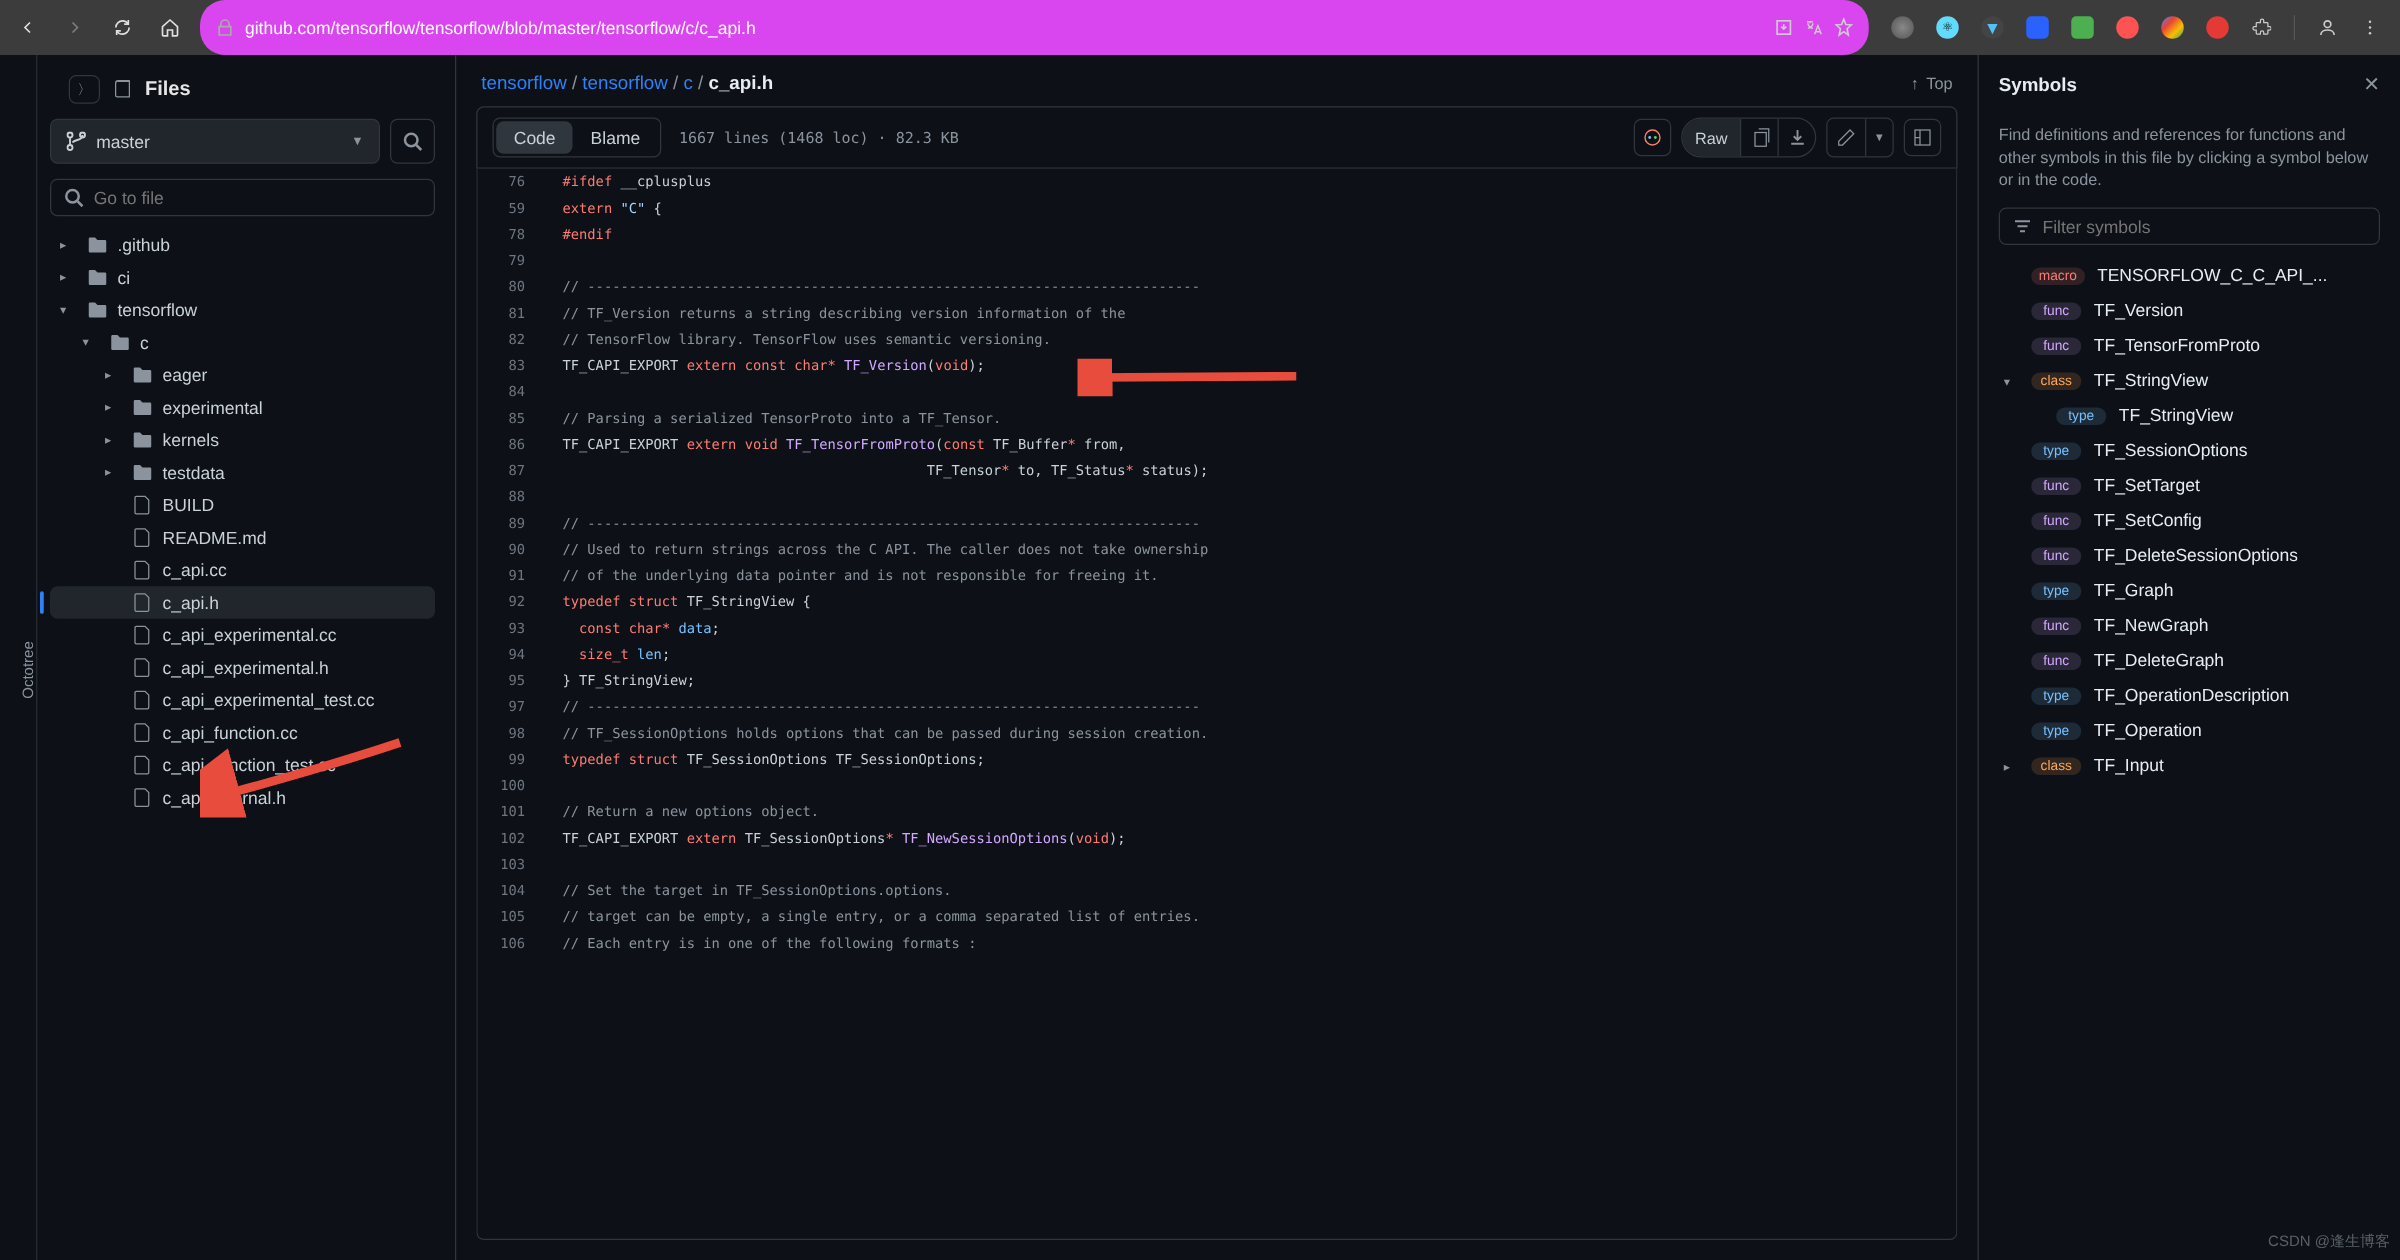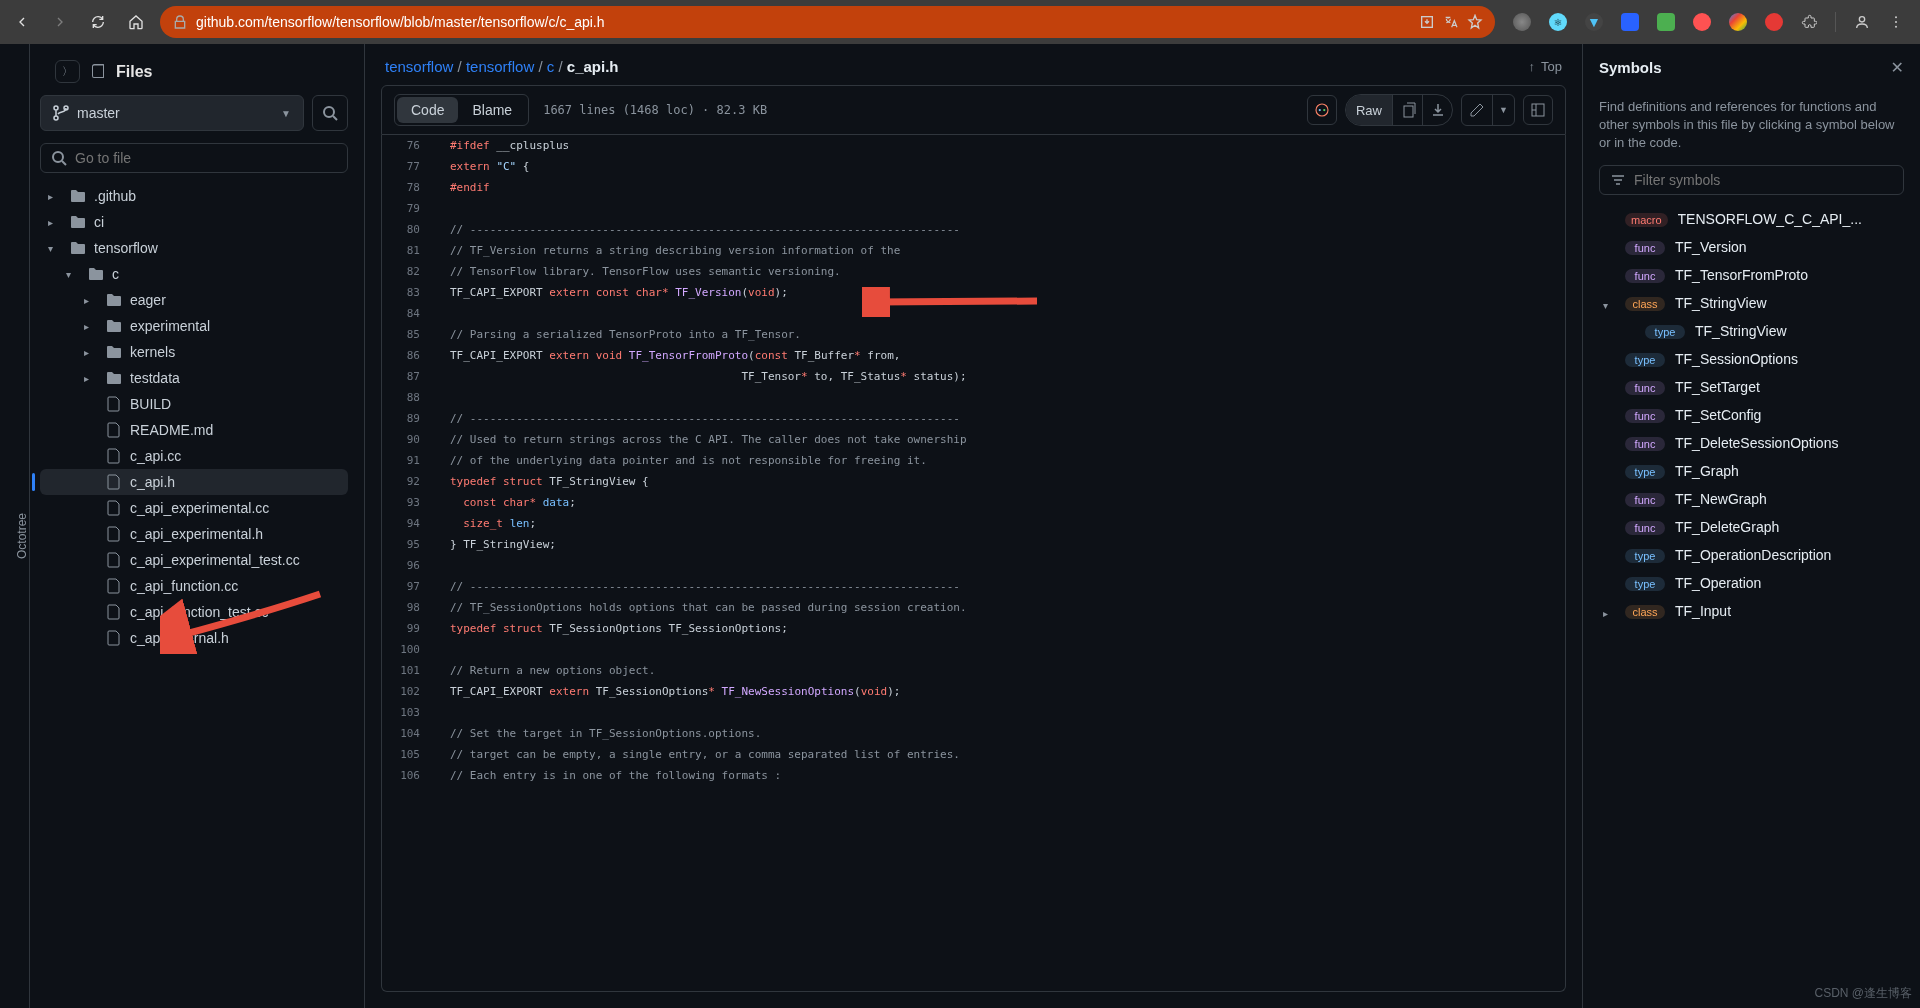--- a/index.html
+++ b/index.html
@@ -2,21 +2,21 @@
 <html><head>
 <meta charset="utf-8">
 <style>
 * { margin: 0; padding: 0; box-sizing: border-box; }
 body { font-family: -apple-system, BlinkMacSystemFont, "Segoe UI", Helvetica, Arial, sans-serif; background: #0d1117; color: #c9d1d9; overflow: hidden; }
 
 
 .browser-chrome { background: #3c3c3c; height: 44px; display: flex; align-items: center; padding: 0 8px; gap: 10px; }
 .nav-btn { width: 28px; height: 28px; display: flex; align-items: center; justify-content: center; border-radius: 50%; color: #e0e0e0; cursor: pointer; }
 .nav-btn.disabled { opacity: 0.4; }
-.url-bar { flex: 1; background: #c2410c; border-radius: 20px; height: 32px; display: flex; align-items: center; padding: 0 12px; gap: 8px; color: #e0e0e0; font-size: 14px; }
+.url-bar { flex: 1; background: #d946ef; border-radius: 20px; height: 44px; display: flex; align-items: center; padding: 0 12px; gap: 8px; color: #e0e0e0; font-size: 14px; }
 .url-text { color: #fff; font-size: 14px; }
 .chrome-icons { display: flex; gap: 18px; align-items: center; padding: 0 8px; }
 .chrome-icon { width: 18px; height: 18px; border-radius: 50%; }
 .divider-v { width: 1px; height: 20px; background: #555; }
 
 .main-layout { display: flex; height: calc(100vh - 44px); }
 .octotree { width: 30px; background: #0d1117; border-right: 1px solid #30363d; display: flex; flex-direction: column; align-items: center; padding-top: 20px; gap: 8px; writing-mode: vertical-rl; color: #8b949e; font-size: 12px; }
 .octotree-arrow { writing-mode: horizontal-tb; color: #8b949e; font-size: 11px; cursor: pointer; border: 1px solid #30363d; border-radius: 6px; padding: 3px 6px; margin-left: -5px; background:#0d1117;}
 
 
@@ -391,40 +391,39 @@
 
       <svg class="arrow-anno" style="left:480px;top:152px;width:180px;height:30px" viewBox="0 0 180 30">
         <defs>
             <marker id="ah2" markerWidth="12" markerHeight="10" refX="2" refY="5" orient="auto">
               <polygon points="0 0, 12 5, 0 10" fill="#e74c3c"></polygon>
             </marker>
           </defs>
         <path d="M175 14 L 14 15" stroke="#e74c3c" stroke-width="7" fill="none" marker-end="url(#ah2)"></path>
       </svg>
     <div class="code-line"><span class="line-num">76</span><span class="line-code"><span class="kw-red">#ifdef</span><span> __cplusplus</span></span></div>
-        <div class="code-line"><span class="line-num">77</span><span class="line-code"><span class="kw-red">extern</span><span> </span><span class="kw-str">"C"</span><span> {</span></span></div>
+        <div class="code-line"><span class="line-num">59</span><span class="line-code"><span class="kw-red">extern</span><span> </span><span class="kw-str">"C"</span><span> {</span></span></div>
         <div class="code-line"><span class="line-num">78</span><span class="line-code"><span class="kw-red">#endif</span></span></div>
         <div class="code-line"><span class="line-num">79</span><span class="line-code"></span></div>
         <div class="code-line"><span class="line-num">80</span><span class="line-code"><span class="kw-comment">// --------------------------------------------------------------------------</span></span></div>
         <div class="code-line"><span class="line-num">81</span><span class="line-code"><span class="kw-comment">// TF_Version returns a string describing version information of the</span></span></div>
         <div class="code-line"><span class="line-num">82</span><span class="line-code"><span class="kw-comment">// TensorFlow library. TensorFlow uses semantic versioning.</span></span></div>
         <div class="code-line"><span class="line-num">83</span><span class="line-code"><span>TF_CAPI_EXPORT </span><span class="kw-red">extern</span><span> </span><span class="kw-red">const</span><span> </span><span class="kw-red">char</span><span class="kw-red">*</span><span> </span><span class="kw-purple">TF_Version</span><span>(</span><span class="kw-red">void</span><span>);</span></span></div>
         <div class="code-line"><span class="line-num">84</span><span class="line-code"></span></div>
         <div class="code-line"><span class="line-num">85</span><span class="line-code"><span class="kw-comment">// Parsing a serialized TensorProto into a TF_Tensor.</span></span></div>
         <div class="code-line"><span class="line-num">86</span><span class="line-code"><span>TF_CAPI_EXPORT </span><span class="kw-red">extern</span><span> </span><span class="kw-red">void</span><span> </span><span class="kw-purple">TF_TensorFromProto</span><span>(</span><span class="kw-red">const</span><span> TF_Buffer</span><span class="kw-red">*</span><span> from,</span></span></div>
         <div class="code-line"><span class="line-num">87</span><span class="line-code"><span>                                            TF_Tensor</span><span class="kw-red">*</span><span> to, TF_Status</span><span class="kw-red">*</span><span> status);</span></span></div>
         <div class="code-line"><span class="line-num">88</span><span class="line-code"></span></div>
         <div class="code-line"><span class="line-num">89</span><span class="line-code"><span class="kw-comment">// --------------------------------------------------------------------------</span></span></div>
         <div class="code-line"><span class="line-num">90</span><span class="line-code"><span class="kw-comment">// Used to return strings across the C API. The caller does not take ownership</span></span></div>
         <div class="code-line"><span class="line-num">91</span><span class="line-code"><span class="kw-comment">// of the underlying data pointer and is not responsible for freeing it.</span></span></div>
         <div class="code-line"><span class="line-num">92</span><span class="line-code"><span class="kw-red">typedef</span><span> </span><span class="kw-red">struct</span><span> TF_StringView {</span></span></div>
         <div class="code-line"><span class="line-num">93</span><span class="line-code"><span>  </span><span class="kw-red">const</span><span> </span><span class="kw-red">char</span><span class="kw-red">*</span><span> </span><span class="kw-blue">data</span><span>;</span></span></div>
         <div class="code-line"><span class="line-num">94</span><span class="line-code"><span>  </span><span class="kw-red">size_t</span><span> </span><span class="kw-blue">len</span><span>;</span></span></div>
         <div class="code-line"><span class="line-num">95</span><span class="line-code"><span>} TF_StringView;</span></span></div>
-        <div class="code-line"><span class="line-num">96</span><span class="line-code"></span></div>
         <div class="code-line"><span class="line-num">97</span><span class="line-code"><span class="kw-comment">// --------------------------------------------------------------------------</span></span></div>
         <div class="code-line"><span class="line-num">98</span><span class="line-code"><span class="kw-comment">// TF_SessionOptions holds options that can be passed during session creation.</span></span></div>
         <div class="code-line"><span class="line-num">99</span><span class="line-code"><span class="kw-red">typedef</span><span> </span><span class="kw-red">struct</span><span> TF_SessionOptions TF_SessionOptions;</span></span></div>
         <div class="code-line"><span class="line-num">100</span><span class="line-code"></span></div>
         <div class="code-line"><span class="line-num">101</span><span class="line-code"><span class="kw-comment">// Return a new options object.</span></span></div>
         <div class="code-line"><span class="line-num">102</span><span class="line-code"><span>TF_CAPI_EXPORT </span><span class="kw-red">extern</span><span> TF_SessionOptions</span><span class="kw-red">*</span><span> </span><span class="kw-purple">TF_NewSessionOptions</span><span>(</span><span class="kw-red">void</span><span>);</span></span></div>
         <div class="code-line"><span class="line-num">103</span><span class="line-code"></span></div>
         <div class="code-line"><span class="line-num">104</span><span class="line-code"><span class="kw-comment">// Set the target in TF_SessionOptions.options.</span></span></div>
         <div class="code-line"><span class="line-num">105</span><span class="line-code"><span class="kw-comment">// target can be empty, a single entry, or a comma separated list of entries.</span></span></div>
         <div class="code-line"><span class="line-num">106</span><span class="line-code"><span class="kw-comment">// Each entry is in one of the following formats :</span></span></div>

